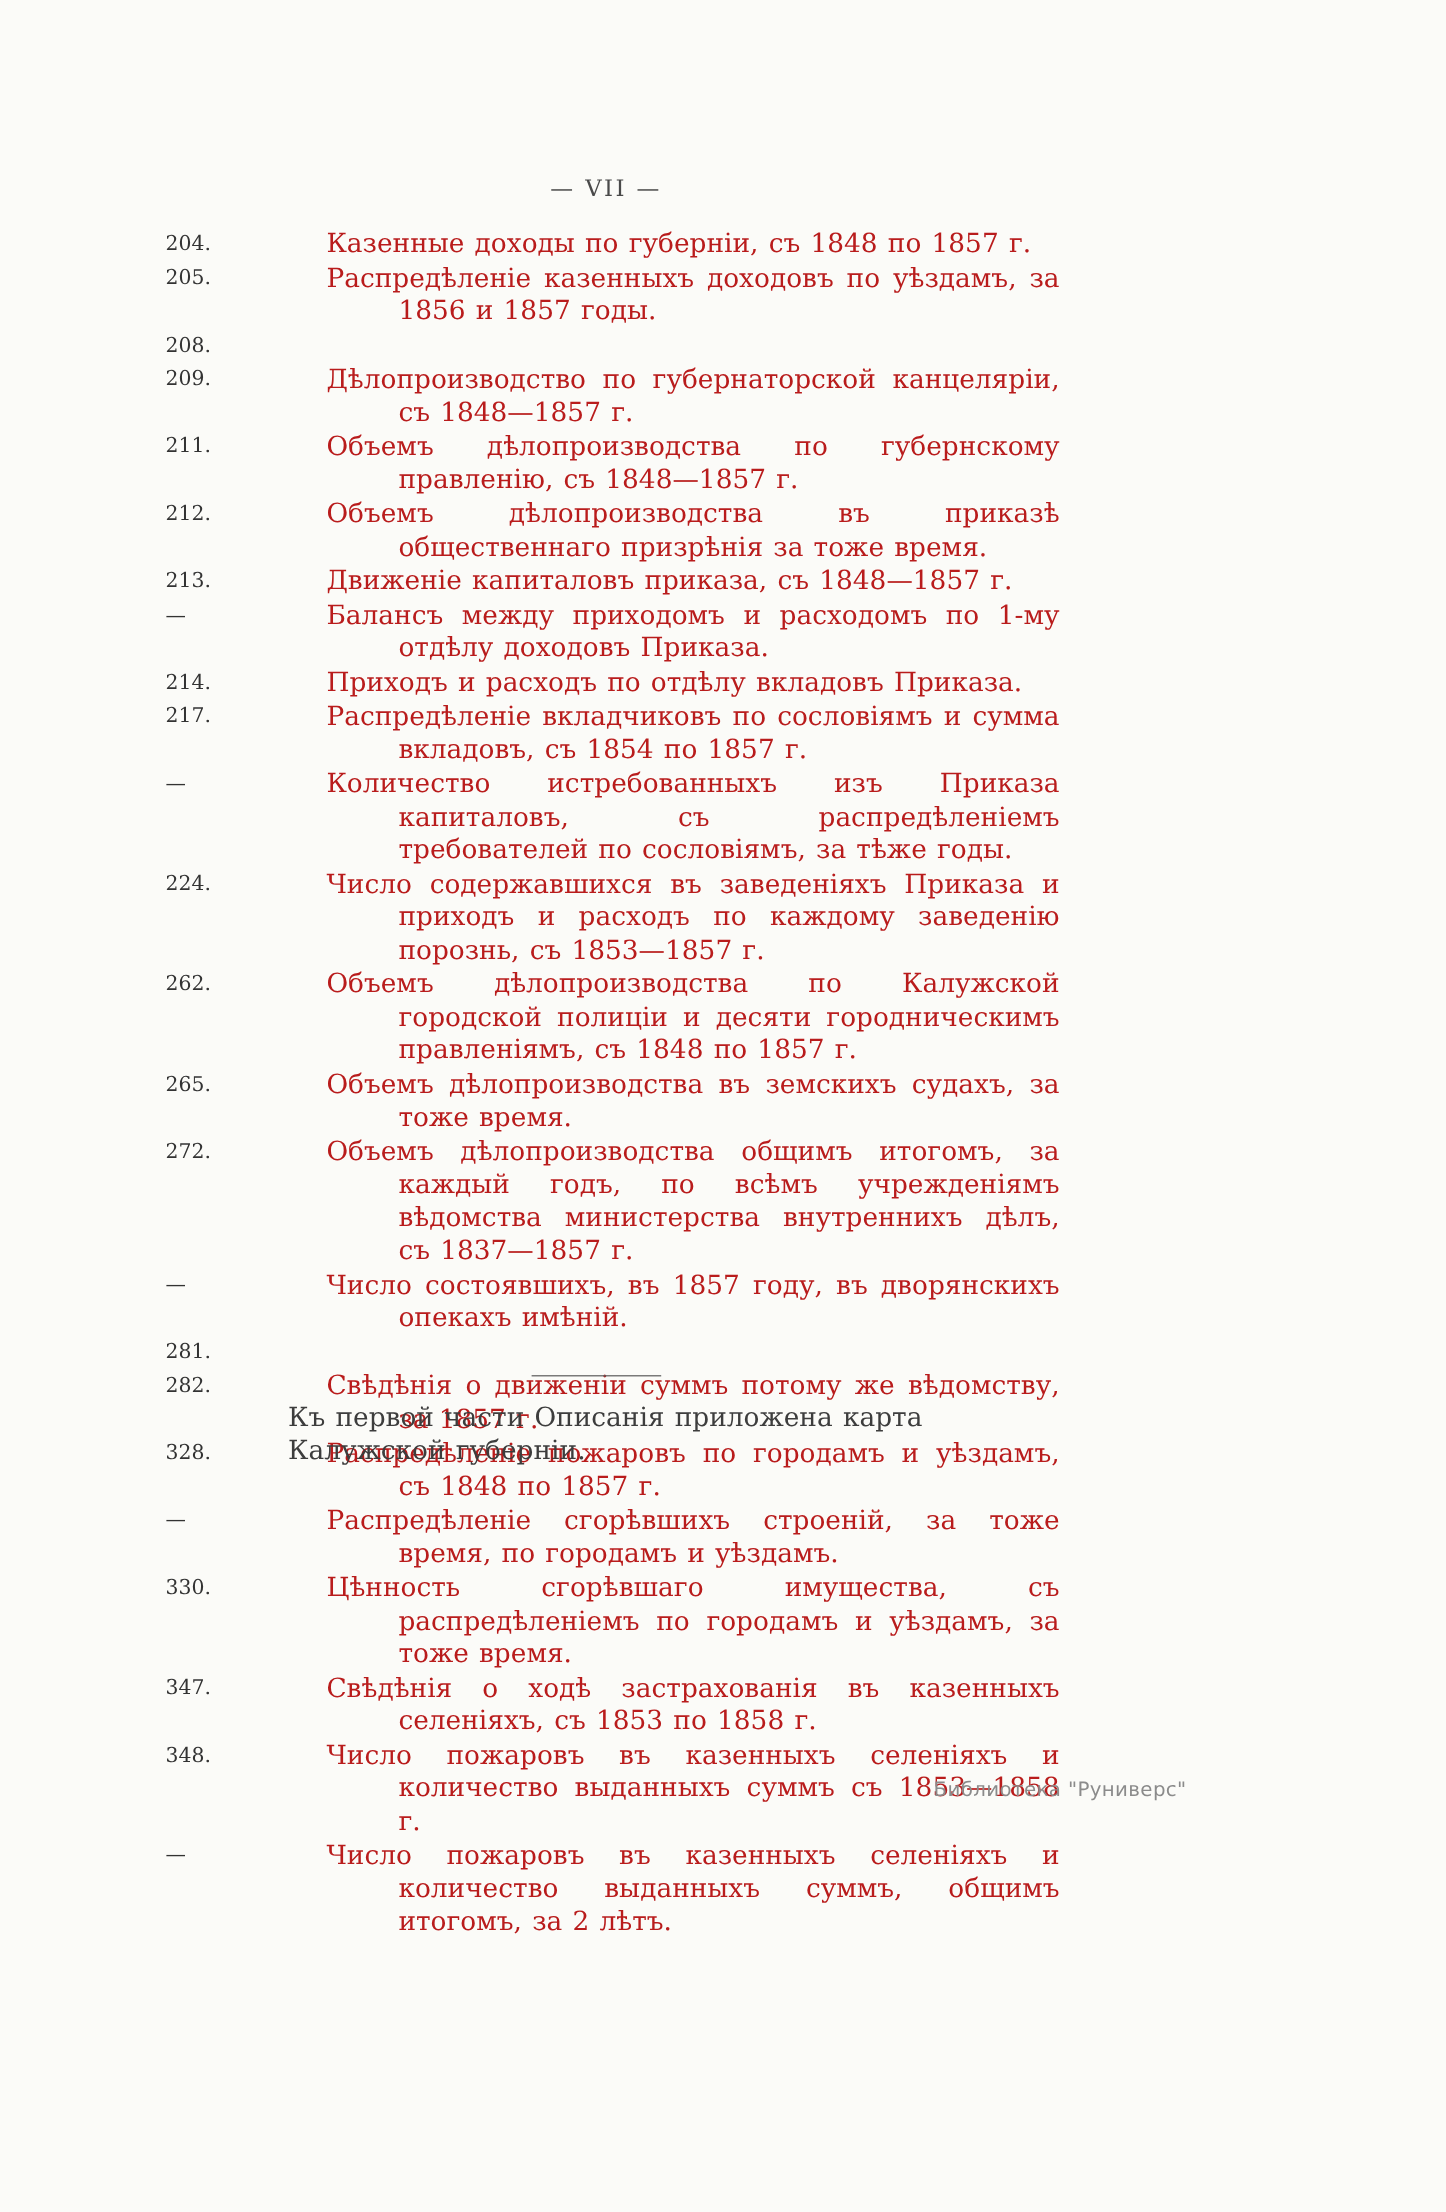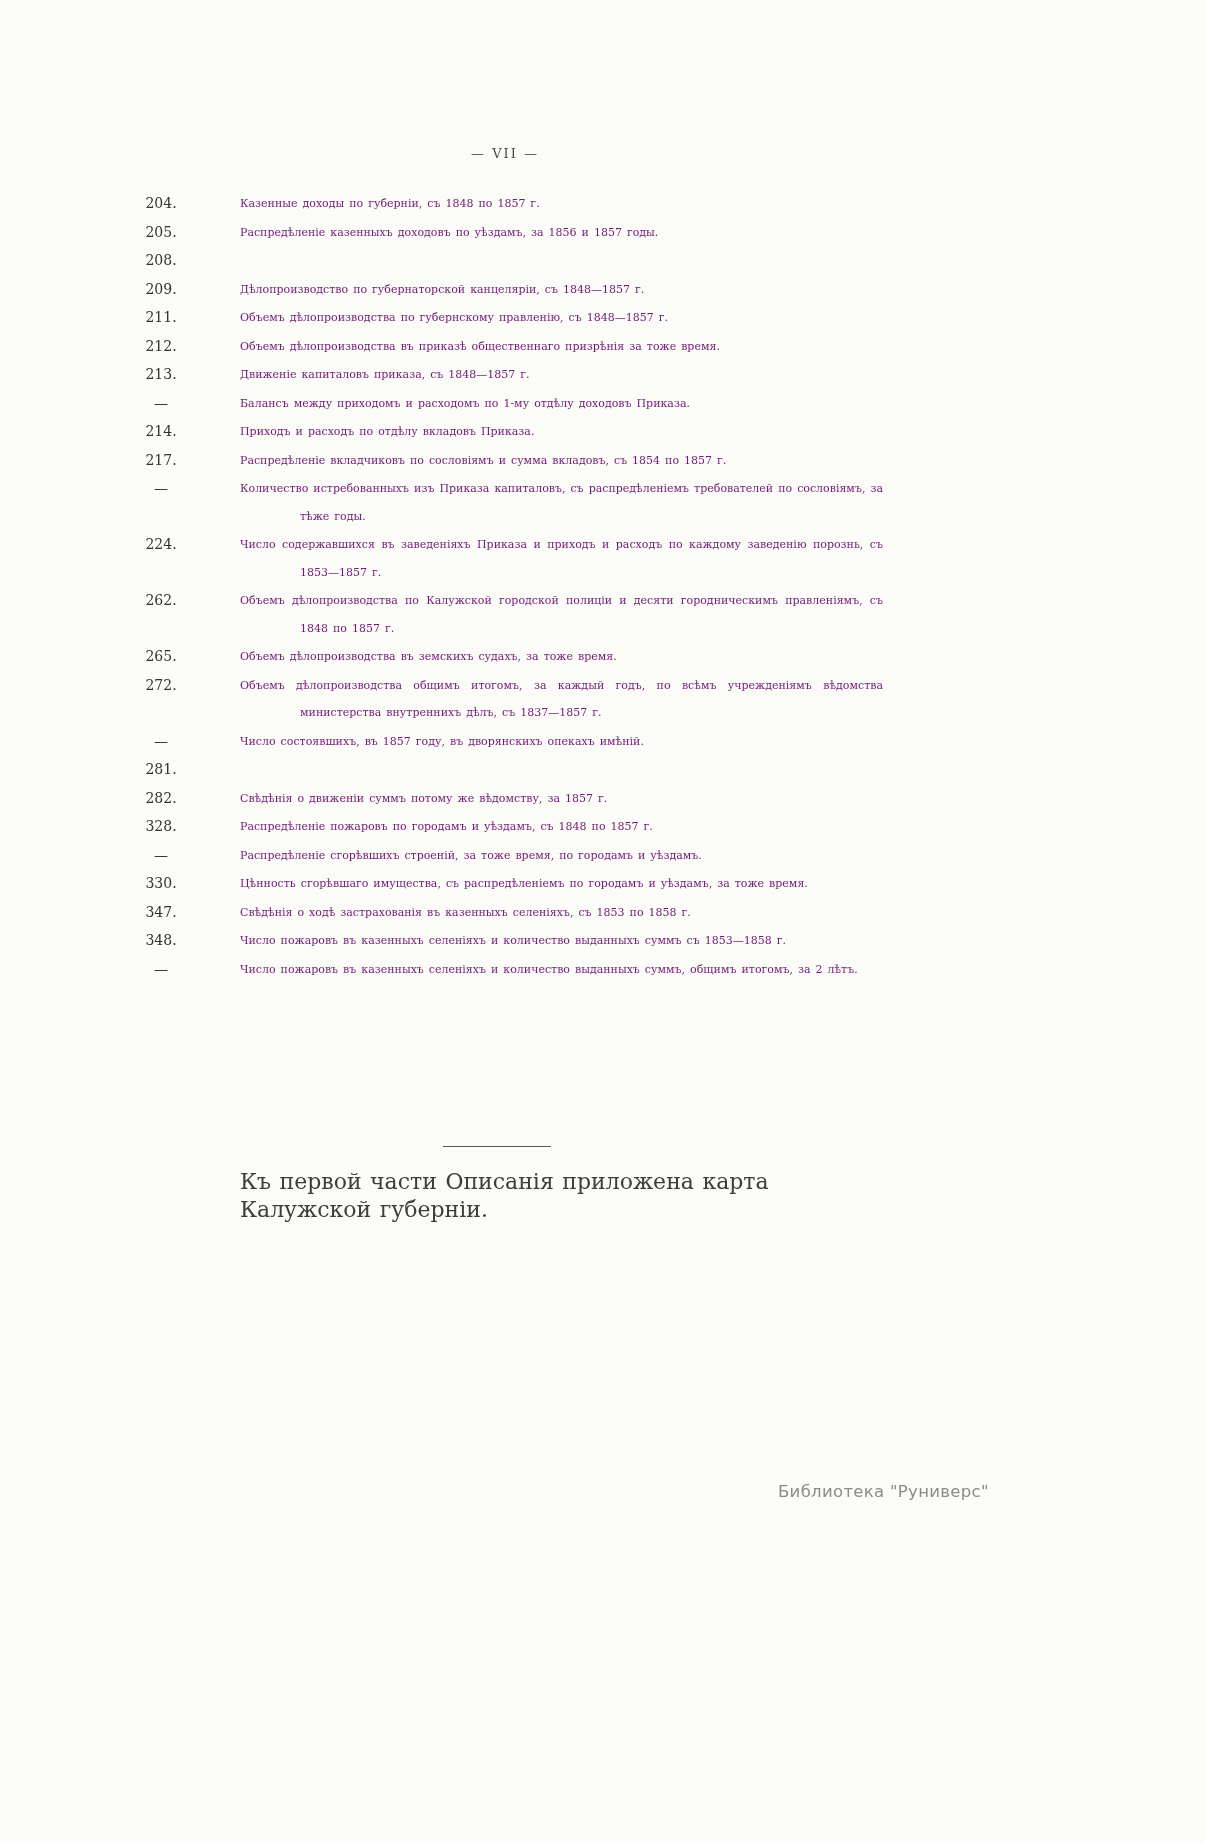--- a/index.html
+++ b/index.html
@@ -14,53 +14,53 @@
     color: #3a3a3a;
     position: relative;
     overflow: hidden;
   }
   .page-header {
     position: absolute;
     top: 146px;
     left: 385px;
     width: 240px;
     text-align: center;
-    font-size: 13px;
+    font-size: 19px;
     letter-spacing: 2px;
     color: #4a4a4a;
   }
   .toc-list {
     position: absolute;
     top: 190px;
     left: 138px;
     width: 745px;
   }
   .toc-entry {
     display: flex;
     align-items: flex-start;
     margin-bottom: 1px;
   }
   .entry-number {
     width: 46px;
     flex: 0 0 46px;
-    text-align: center;
-    font-size: 14px;
+    text-align: left;
+    font-size: 17px;
     line-height: 27.5px;
     color: #333333;
   }
   .entry-text {
-    margin-left: 56px;
+    margin-left: 88px;
     flex: 1;
-    font-size: 11px;
+    font-size: 22px;
     line-height: 27.5px;
     text-align: justify;
     padding-left: 60px;
     text-indent: -60px;
     word-spacing: 1.5px;
-    color: #701a75;
+    color: #b91c1c;
   }
   .separator-rule {
     position: absolute;
     top: 1146px;
     left: 443px;
     width: 108px;
     border: none;
     border-top: 1.5px solid #5a5a5a;
     margin: 0;
   }

